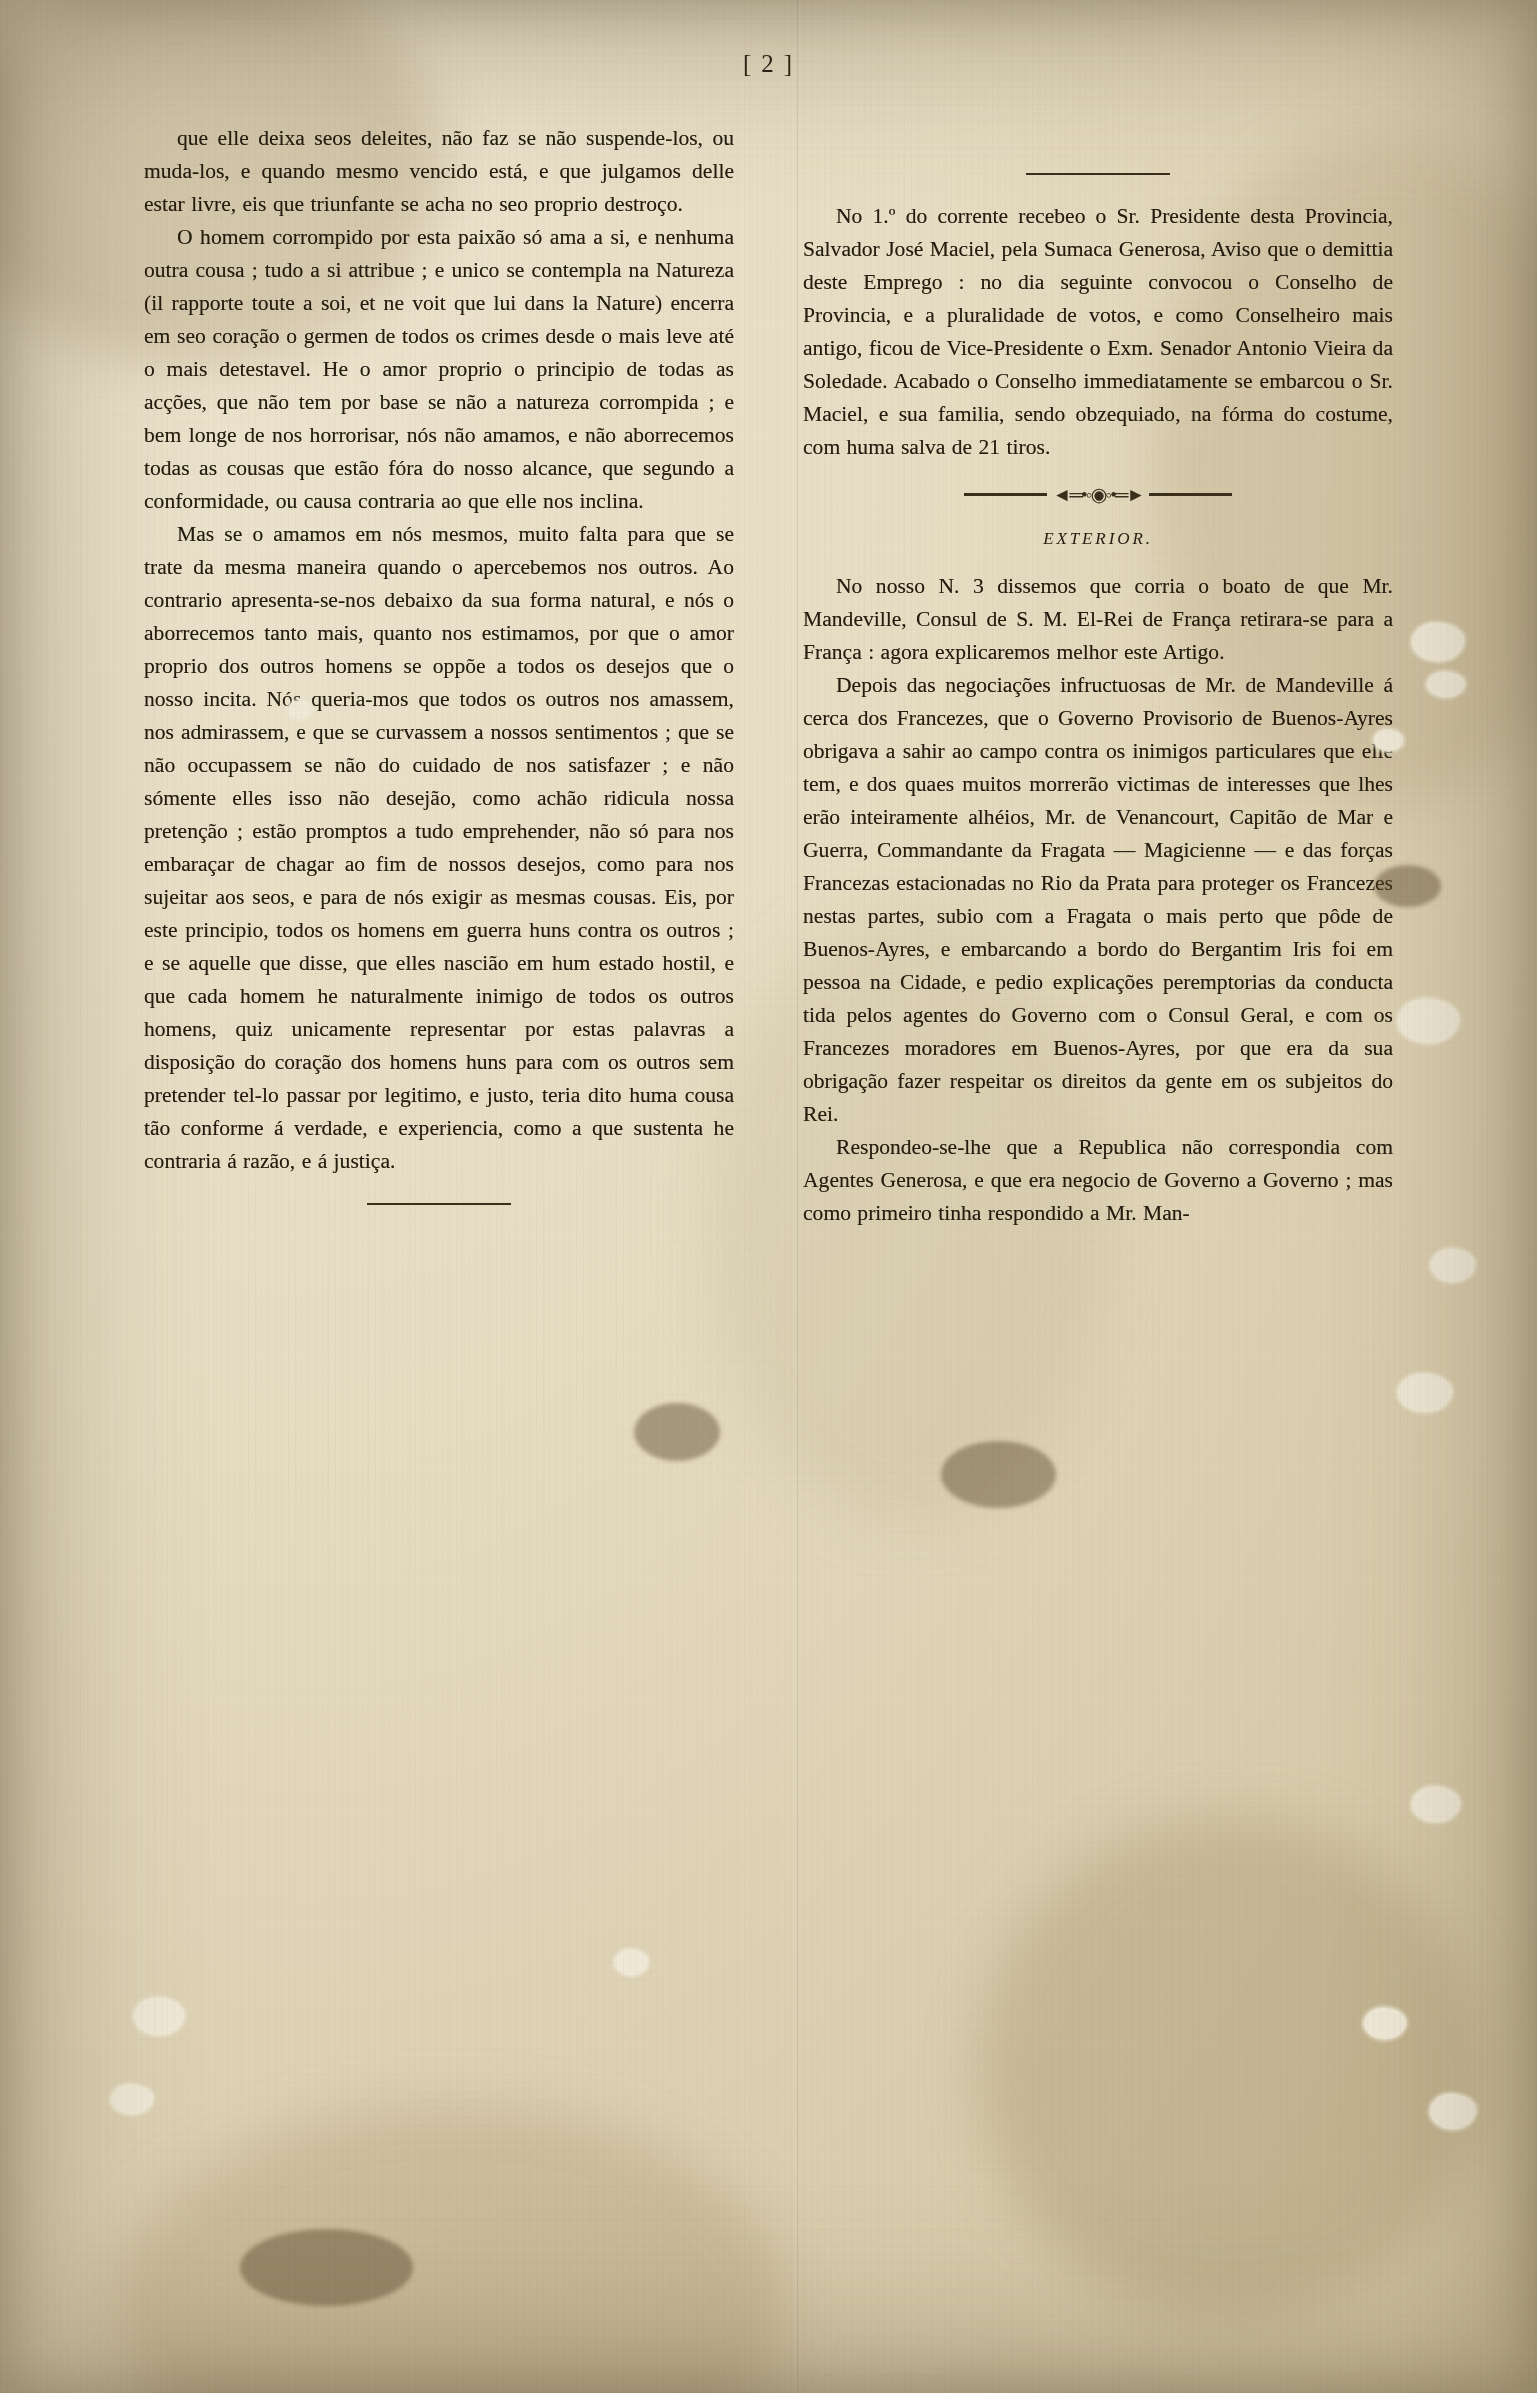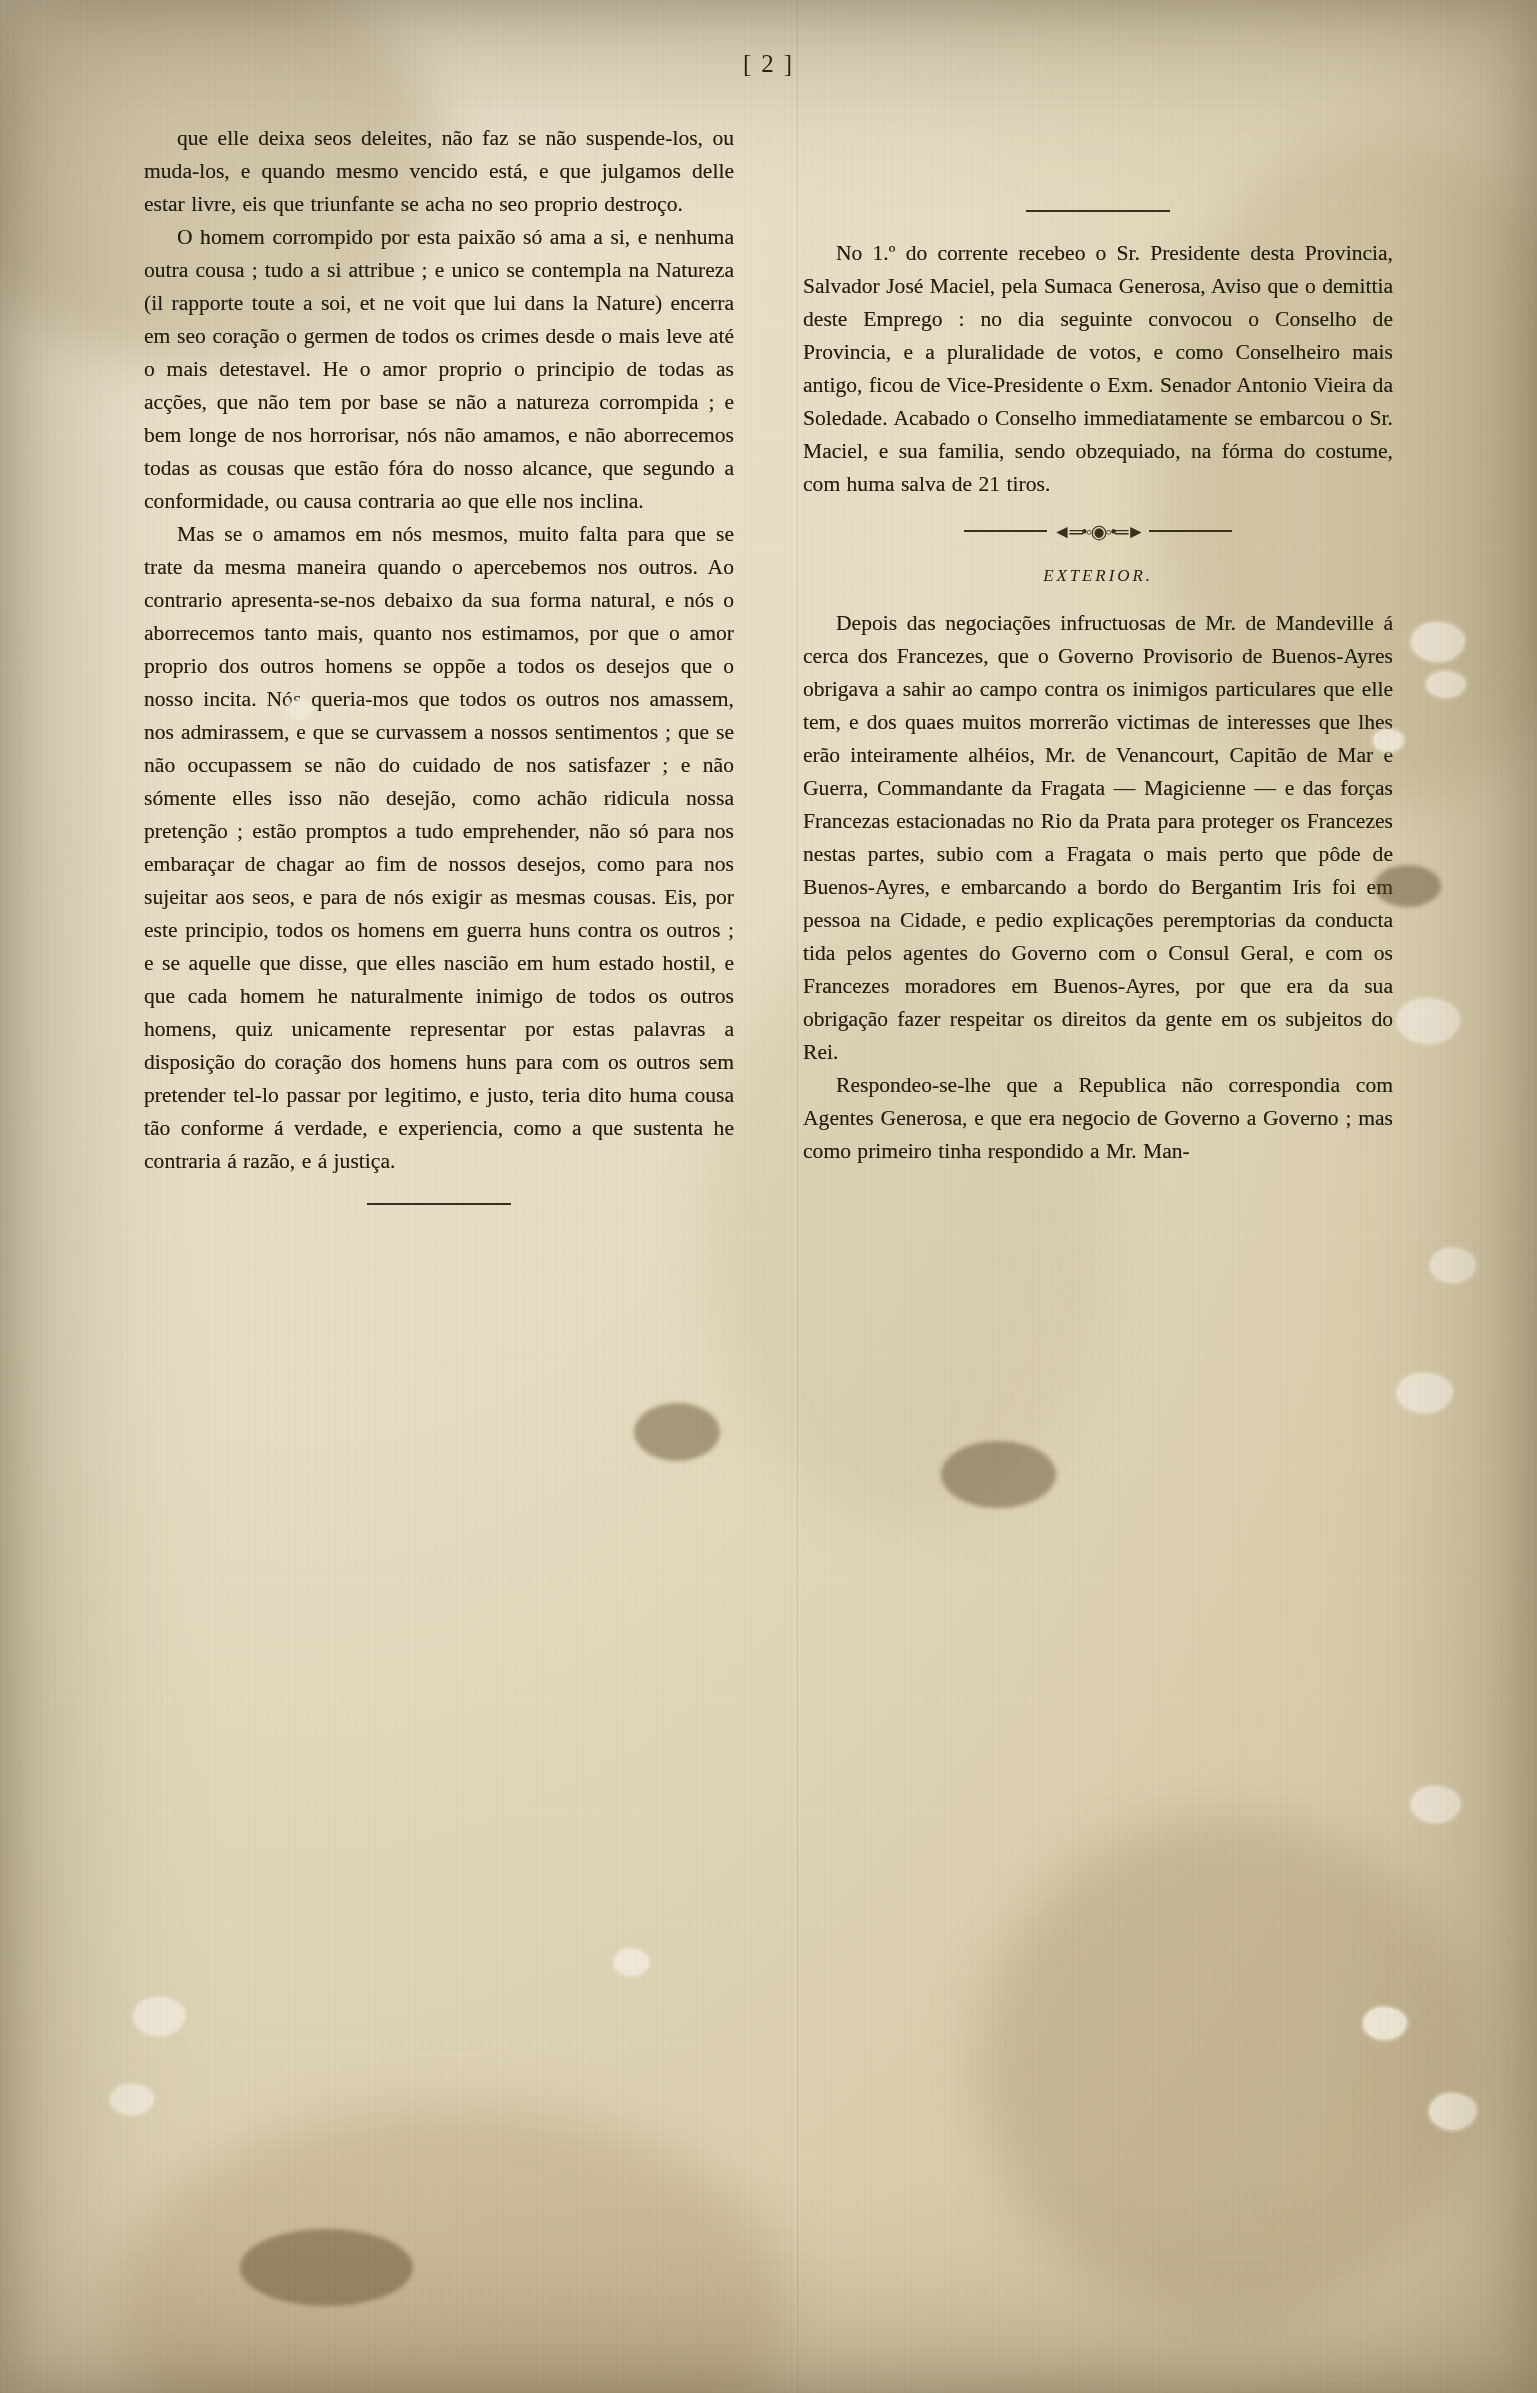--- a/index.html
+++ b/index.html
@@ -63,21 +63,21 @@
     text-align: center;
     font-size: 25px;
     letter-spacing: 1.9px;
     margin: 0 0 44px 0;
     font-family: "Liberation Serif", serif;
     color: #241d10;
   }
   .columns {
     display: flex;
     gap: 69px;
-    align-items: center;
+    align-items: flex-end;
   }
   .col {
     width: 50%;
     box-sizing: border-box;
   }
   .col p {
     margin: 0 0 0 0;
     font-size: 21.6px;
     line-height: 33px;
     text-align: justify;
@@ -166,20 +166,21 @@
         <p>No 1.º do corrente recebeo o Sr. Presidente desta Provincia, Salvador José Maciel, pela Sumaca Generosa, Aviso que o demittia deste Emprego : no dia seguinte convocou o Conselho de Provincia, e a pluralidade de votos, e como Conselheiro mais antigo, ficou de Vice-Presidente o Exm. Senador Antonio Vieira da Soledade. Acabado o Conselho immediatamente se embarcou o Sr. Maciel, e sua familia, sendo obzequiado, na fórma do costume, com huma salva de 21 tiros.</p>
 
         <div class="orn">
           <span class="bar left"></span>
           <span class="diamonds">◄═•◦◉◦•═►</span>
           <span class="bar right"></span>
         </div>
 
         <div class="sectitle">EXTERIOR.</div>
 
+        <p>No nosso N. 3 dissemos que corria o boato de que Mr. Mandeville, Consul de S. M. El-Rei de França retirara-se para a França : agora explicaremos melhor este Artigo.</p>
         <p>Depois das negociações infructuosas de Mr. de Mandeville á cerca dos Francezes, que o Governo Provisorio de Buenos-Ayres obrigava a sahir ao campo contra os inimigos particulares que elle tem, e dos quaes muitos morrerão victimas de interesses que lhes erão inteiramente alhéios, Mr. de Venancourt, Capitão de Mar e Guerra, Commandante da Fragata — Magicienne — e das forças Francezas estacionadas no Rio da Prata para proteger os Francezes nestas partes, subio com a Fragata o mais perto que pôde de Buenos-Ayres, e embarcando a bordo do Bergantim Iris foi em pessoa na Cidade, e pedio explicações peremptorias da conducta tida pelos agentes do Governo com o Consul Geral, e com os Francezes moradores em Buenos-Ayres, por que era da sua obrigação fazer respeitar os direitos da gente em os subjeitos do Rei.</p>
         <p>Respondeo-se-lhe que a Republica não correspondia com Agentes Generosa, e que era negocio de Governo a Governo ; mas como primeiro tinha respondido a Mr. Man-</p>
       </div>
 
     </div>
   </div>
 
   <div class="chip" style="left:1412px; top:623px; width:52px; height:38px;"></div>
   <div class="chip" style="left:1427px; top:672px; width:38px; height:25px;"></div>
   <div class="chip" style="left:1374px; top:730px; width:29px; height:21px;"></div>

